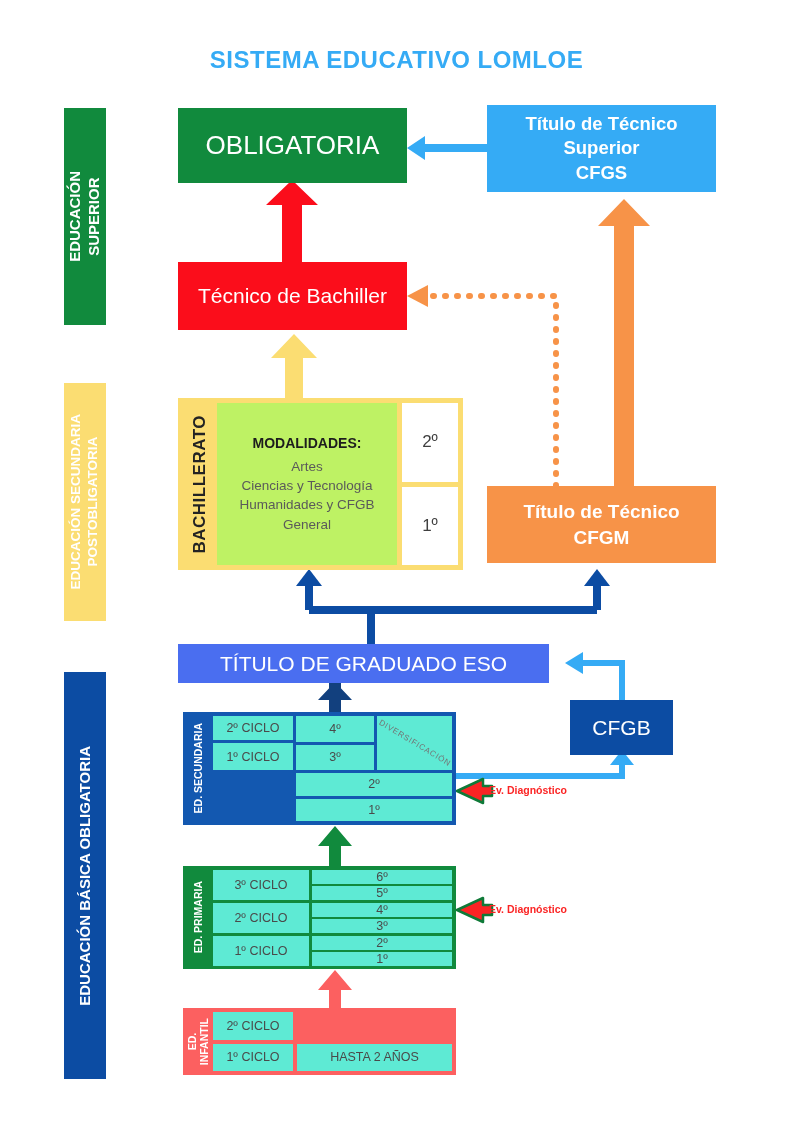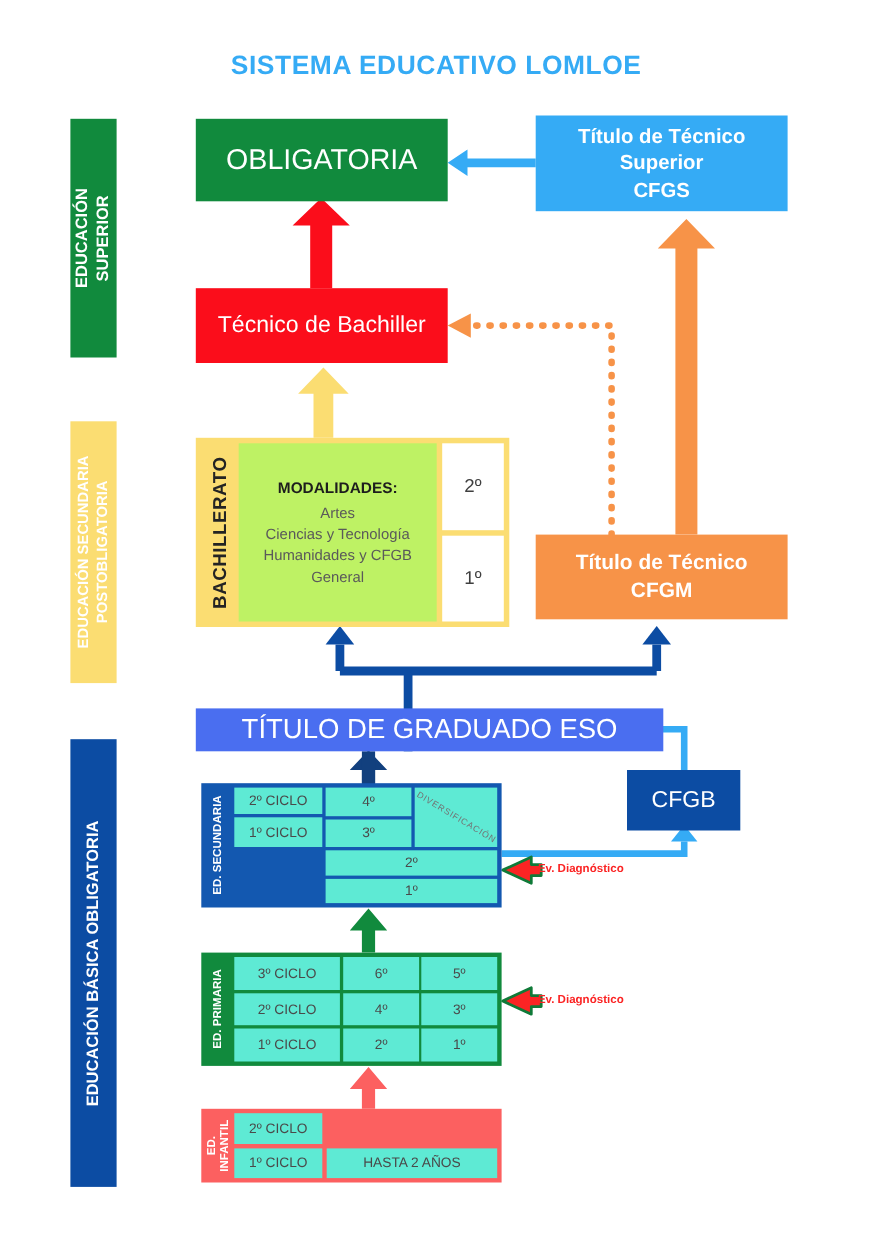--- a/index.html
+++ b/index.html
@@ -88,23 +88,23 @@
   }
   #box-cfgm {
     left: 487px; top: 486px; width: 229px; height: 77px;
     background: #f79348;
     font-size: 19px;
     font-weight: bold;
     line-height: 1.35;
     white-space: pre-line;
   }
   #box-eso-title {
-    left: 178px; top: 644px; width: 425px; height: 39px;
+    left: 178px; top: 644px; width: 371px; height: 39px;
     background: #4a6ef0;
-    font-size: 25px;
+    font-size: 21px;
   }
   #box-cfgb {
     left: 570px; top: 700px; width: 103px; height: 55px;
     background: #0c4ca3;
     font-size: 21px;
   }
 
   
   #bach-block {
     left: 178px; top: 398px; width: 285px; height: 172px;
@@ -179,21 +179,21 @@
     display: flex;
   }
   #pri-side {
     width: 22px; display: flex; align-items: center; justify-content: center;
     color: #ffffff; font-size: 10.5px; font-weight: bold;
   }
   #pri-side .v { writing-mode: vertical-rl; transform: rotate(180deg); }
   #pri-grid { flex: 1 1 auto; display: flex; flex-direction: column; gap: 3px; margin-left: 4px; }
   #pri-grid .row { display: flex; gap: 3px; flex: 1 1 0; }
   #pri-grid .cyc { width: 96px; }
-  #pri-grid .years { flex: 1 1 auto; display: flex; flex-direction: row; gap: 2px; }
+  #pri-grid .years { flex: 1 1 auto; display: flex; flex-direction: column; gap: 2px; }
   #pri-grid .years .wcell { flex: 1 1 0; }
 
   
   #inf-block {
     left: 183px; top: 1008px; width: 273px; height: 67px;
     background: #fc6060;
     padding: 4px;
     display: flex;
   }
   #inf-side {

